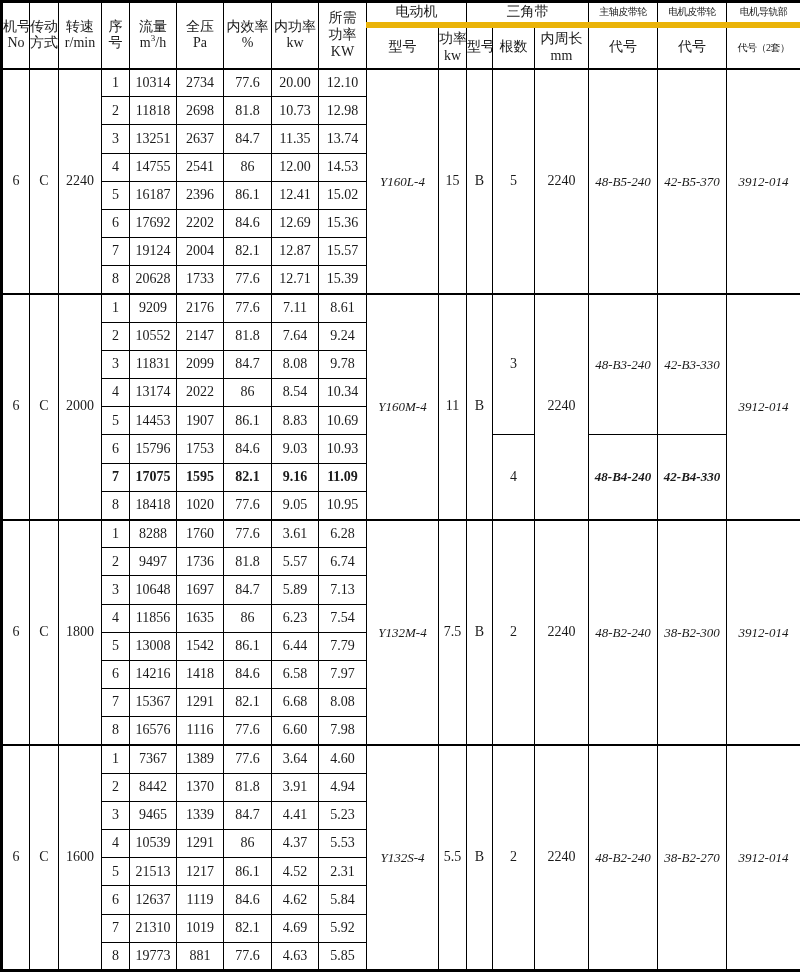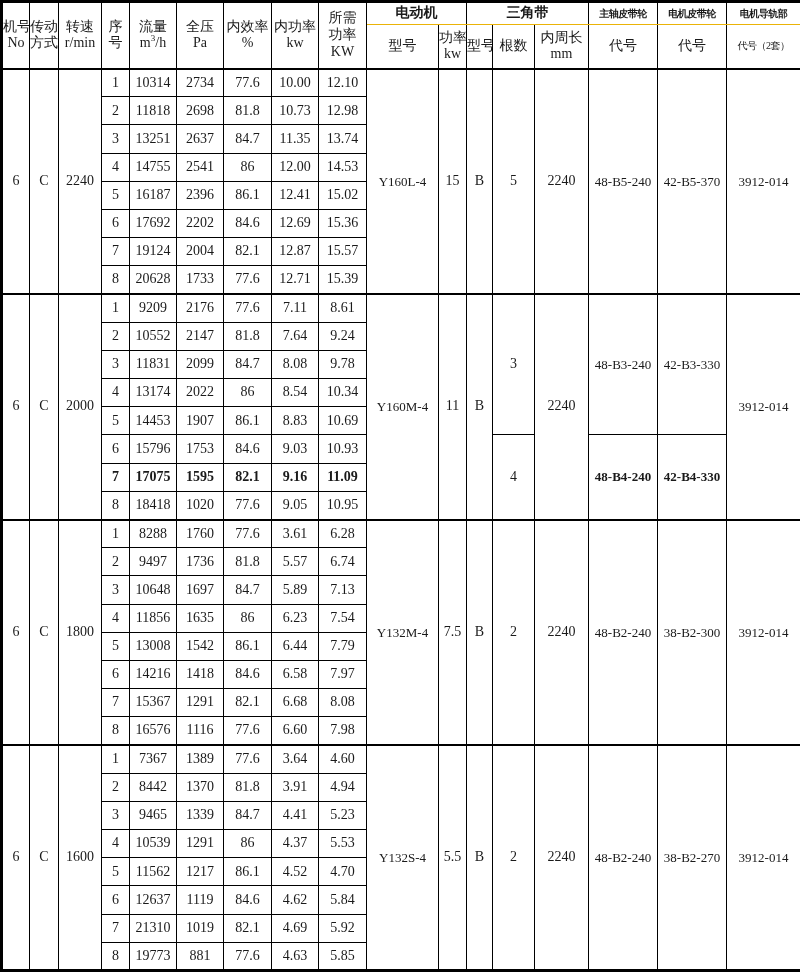--- a/index.html
+++ b/index.html
@@ -29,24 +29,24 @@
     padding: 0;
     font-size: 14px;
     font-weight: normal;
     line-height: 1.18;
     overflow: hidden;
     white-space: nowrap;
   }
   thead tr.group-row { height: 23px; }
   thead tr.sub-row   { height: 44px; }
   thead tr.sub-row th { border-bottom: 2px solid #000; }
-  thead th.grp { border-bottom: 1px solid #eab308; font-weight: bold; }
+  thead th.grp { border-bottom: 6px solid #eab308; }
   tbody tr { height: 28px; }
   tbody tr.block-start td { border-top: 2px solid #000; }
-  .code { font-size: 13px; }
+  .code { font-size: 13px; font-style: italic; }
   .tight { font-size: 10px; letter-spacing: -0.5px; }
   .bold { font-weight: bold; }
   sup { font-size: 9px; line-height: 0; }
 </style>
 </head>
 <body>
 
 <div class="page">
   <table class="spec-table">
     <colgroup>
@@ -132,21 +132,21 @@
     </thead>
     <tbody id="table-body">
         <tr class="block-start">
           <td rowspan="8">6</td>
           <td rowspan="8">C</td>
           <td rowspan="8">2240</td>
           <td>1</td>
           <td>10314</td>
           <td>2734</td>
           <td>77.6</td>
-          <td>10.00</td>
+          <td>20.00</td>
           <td>12.10</td>
           <td rowspan="8" class="code">Y160L-4</td>
           <td rowspan="8">15</td>
           <td rowspan="8">B</td>
           <td rowspan="8">5</td>
           <td rowspan="8">2240</td>
           <td rowspan="8" class="code">48-B5-240</td>
           <td rowspan="8" class="code">42-B5-370</td>
           <td rowspan="8" class="code">3912-014</td>
         </tr>
@@ -397,25 +397,25 @@
         <tr>
           <td>4</td>
           <td>10539</td>
           <td>1291</td>
           <td>86</td>
           <td>4.37</td>
           <td>5.53</td>
         </tr>
         <tr>
           <td>5</td>
-          <td>11562</td>
+          <td>21513</td>
           <td>1217</td>
           <td>86.1</td>
           <td>4.52</td>
-          <td>4.70</td>
+          <td>2.31</td>
         </tr>
         <tr>
           <td>6</td>
           <td>12637</td>
           <td>1119</td>
           <td>84.6</td>
           <td>4.62</td>
           <td>5.84</td>
         </tr>
         <tr>

